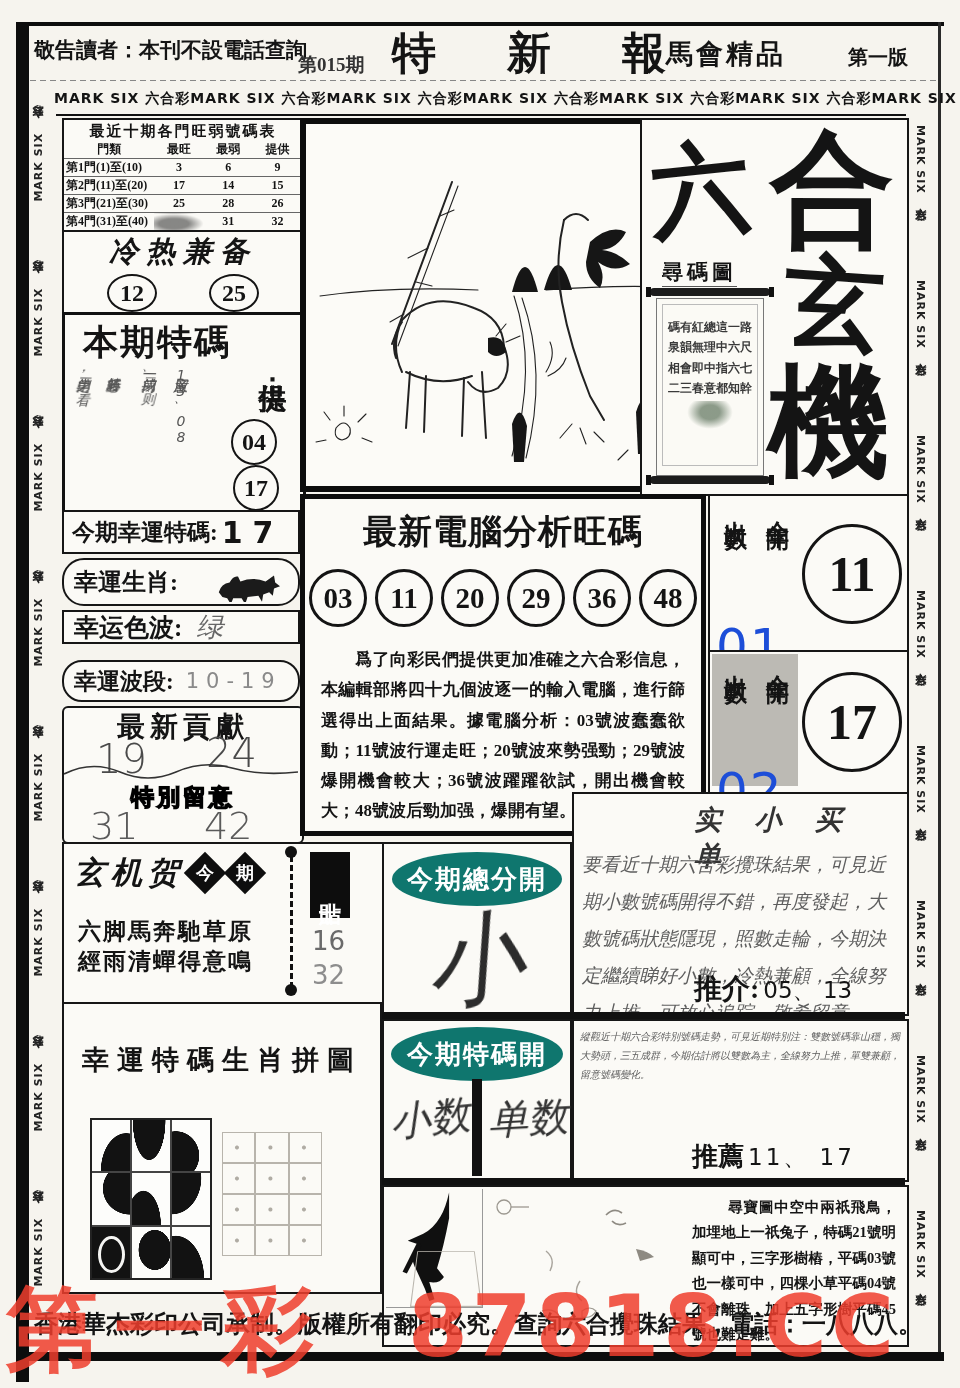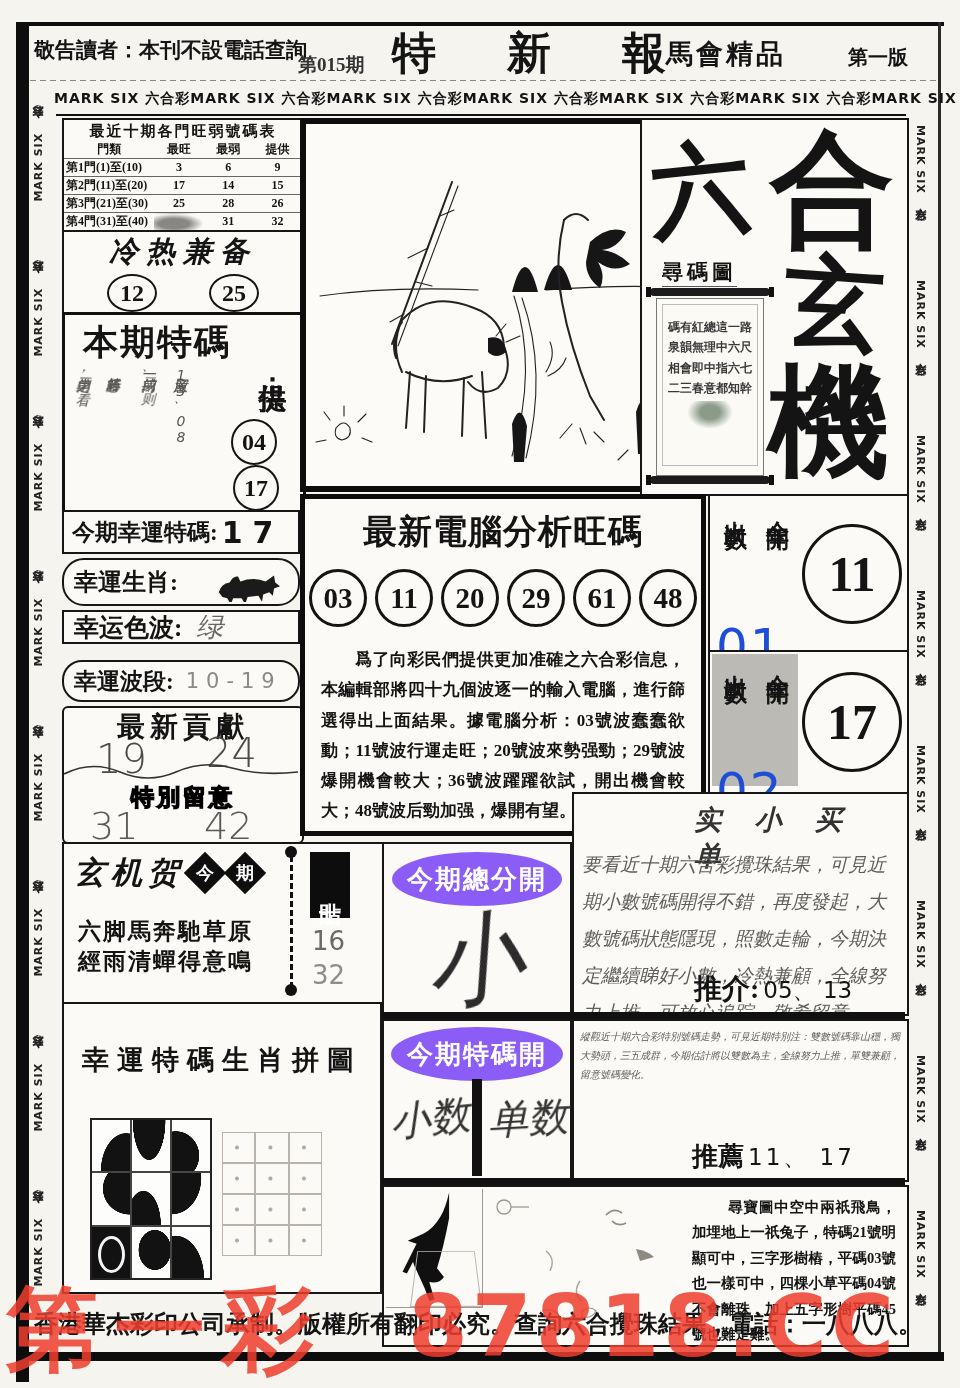--- a/index.html
+++ b/index.html
@@ -14,21 +14,21 @@
         font-weight:700;background:#fbfaf6;}
   .vtext{writing-mode:vertical-rl;text-orientation:upright;}
   .brand{font-weight:900;font-size:14px;font-family:"DejaVu Sans",sans-serif;letter-spacing:1px;white-space:nowrap;}
   .marginbrand{writing-mode:vertical-rl;transform:rotate(180deg);font-size:11px;font-weight:900;
         font-family:"DejaVu Sans",sans-serif;color:#222;white-space:nowrap;letter-spacing:1px;}
   .marginbrand.right{transform:none;}
   table.hot{border-collapse:collapse;width:100%;font-size:12px;}
   table.hot td,table.hot th{border-top:1px solid #666;padding:0 2px;height:15px;text-align:center;font-weight:700;}
   table.hot th{border-top:none;}
   td.smudge{background:radial-gradient(ellipse at 40% 60%,rgba(40,40,40,.55) 35%,rgba(0,0,0,0) 70%);}
-  .oval{background:#8b5cf6;border-radius:50%;color:#fff;display:flex;align-items:center;justify-content:center;
+  .oval{background:#0f766e;border-radius:50%;color:#fff;display:flex;align-items:center;justify-content:center;
         font-weight:800;letter-spacing:2px;}
   .diamond{width:30px;height:30px;background:#0e0e0e;transform:rotate(45deg);display:inline-flex;
         align-items:center;justify-content:center;margin:0 5px;}
   .diamond span{transform:rotate(-45deg);color:#fff;font-size:18px;font-weight:700;}
   .outline-txt{color:#fff;-webkit-text-stroke:1.3px #000;text-shadow:0 0 1px #000;}
   .pzgrid{display:grid;grid-template-columns:repeat(3,1fr);grid-template-rows:repeat(3,1fr);gap:2px;
         background:#444;border:2px solid #222;}
   .pzgrid div{background-color:#fdfdfb;}
   .fgrid{display:grid;grid-template-columns:repeat(3,1fr);grid-template-rows:repeat(4,1fr);}
   .fgrid div{border:1px solid #b8b4ac;background-image:radial-gradient(circle at 45% 50%,#b0aca4 1.5px,rgba(0,0,0,0) 2.5px);}
@@ -292,21 +292,21 @@
     </div>
   </div>
 
   <div class="abs" style="left:300px;top:494px;width:406px;height:342px;border:5px solid #0d0d0d;background:#fbfaf6;box-sizing:border-box;">
     <div style="text-align:center;margin-top:10px;font-size:34px;font-weight:900;letter-spacing:1px;">最新電腦分析旺碼</div>
     <div style="display:flex;justify-content:center;gap:8px;margin-top:14px;">
       <div class="circ" style="width:52px;height:52px;border-width:3px;font-size:29px;">03</div>
       <div class="circ" style="width:52px;height:52px;border-width:3px;font-size:29px;">11</div>
       <div class="circ" style="width:52px;height:52px;border-width:3px;font-size:29px;">20</div>
       <div class="circ" style="width:52px;height:52px;border-width:3px;font-size:29px;">29</div>
-      <div class="circ" style="width:52px;height:52px;border-width:3px;font-size:29px;">61</div>
+      <div class="circ" style="width:52px;height:52px;border-width:3px;font-size:29px;">36</div>
       <div class="circ" style="width:52px;height:52px;border-width:3px;font-size:29px;">48</div>
     </div>
     <div class="serif" style="margin:18px 16px 0;font-size:17px;line-height:1.78;text-align:justify;text-indent:2em;font-weight:600;">爲了向彩民們提供更加准確之六合彩信息，本編輯部將四十九個波逐一的輸入電腦，進行篩選得出上面結果。據電腦分析：03號波蠢蠢欲動；11號波行運走旺；20號波來勢强勁；29號波爆開機會較大；36號波躍躍欲試，開出機會較大；48號波后勁加强，爆開有望。</div>
   </div>
 
   <div class="abs box" style="left:708px;top:494px;width:197px;height:154px;">
     <span class="freq-label" style="position:absolute;left:10px;top:6px;">出次數</span>
     <span class="freq-label" style="position:absolute;left:52px;top:6px;">今年開</span>
     <span class="bignum" style="position:absolute;left:6px;top:86px;">01</span>
     <div class="circ" style="position:absolute;left:92px;top:28px;width:94px;height:94px;border-width:3px;font-size:50px;">11</div>

